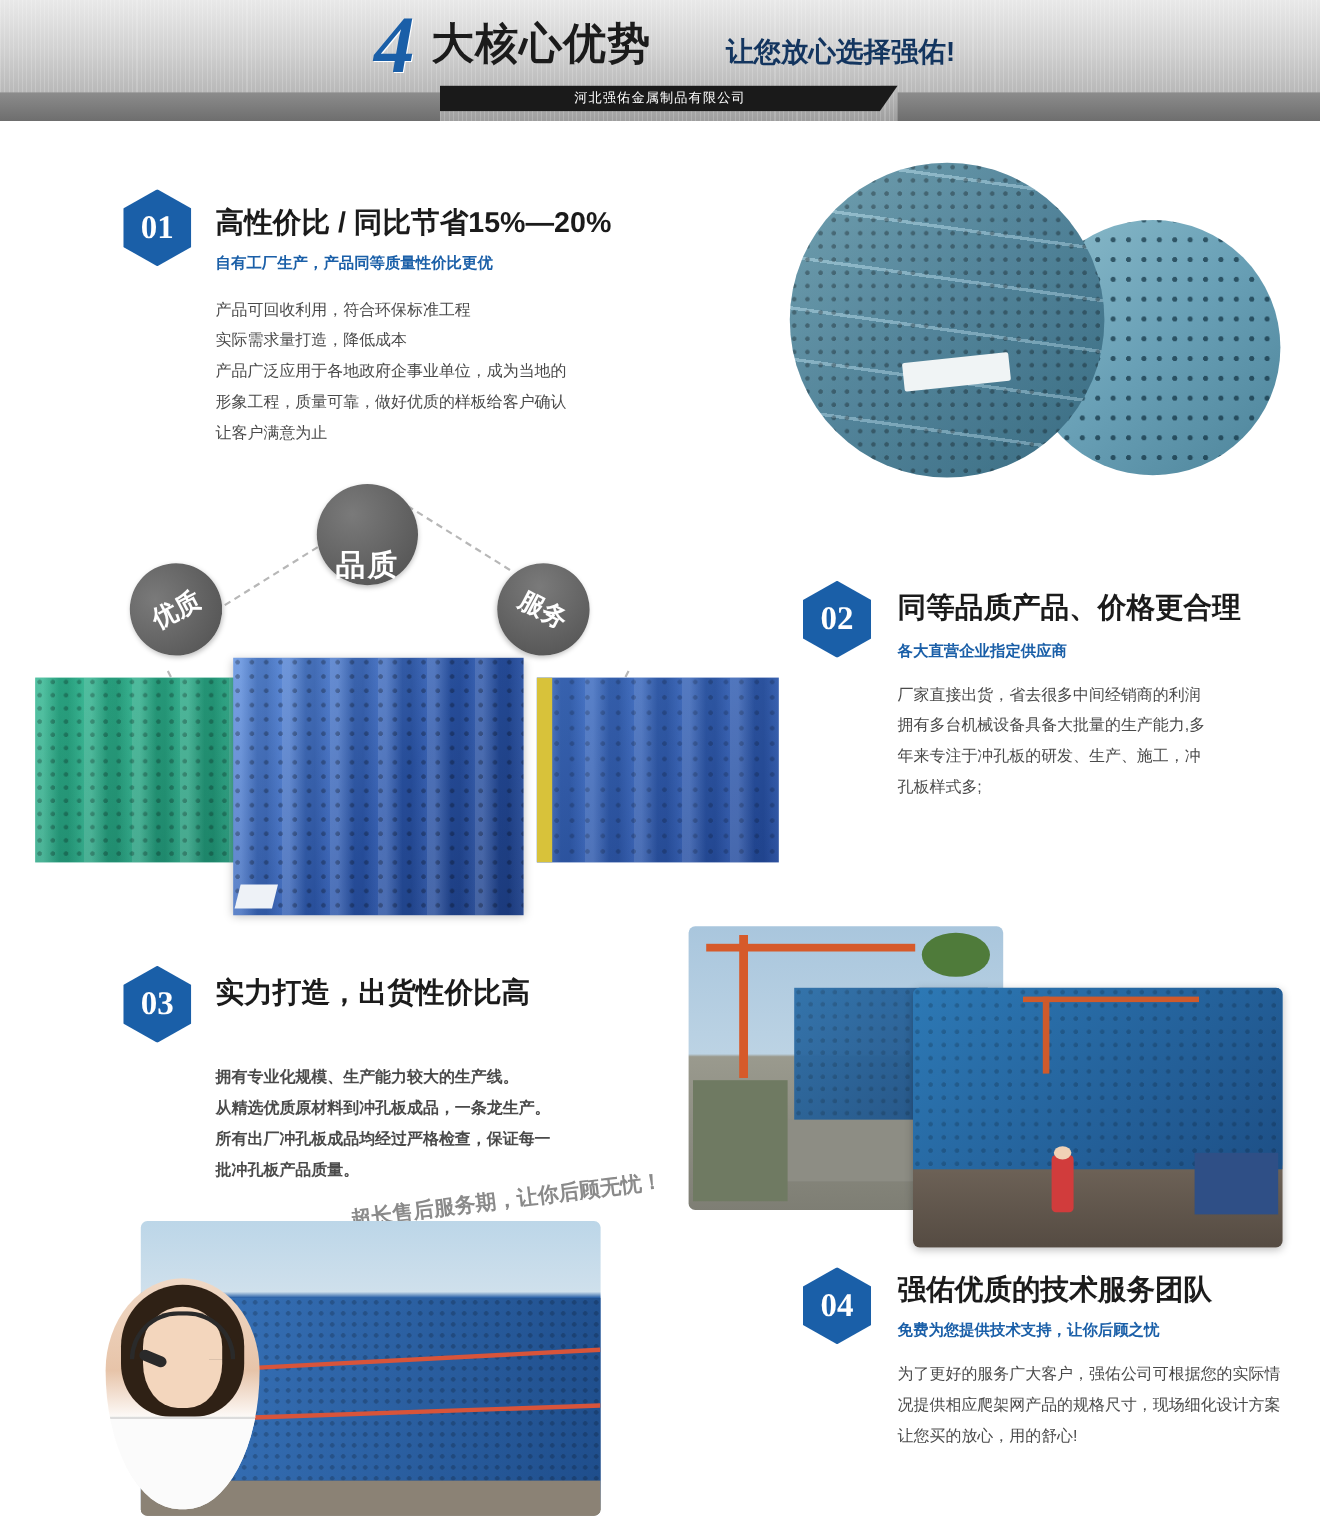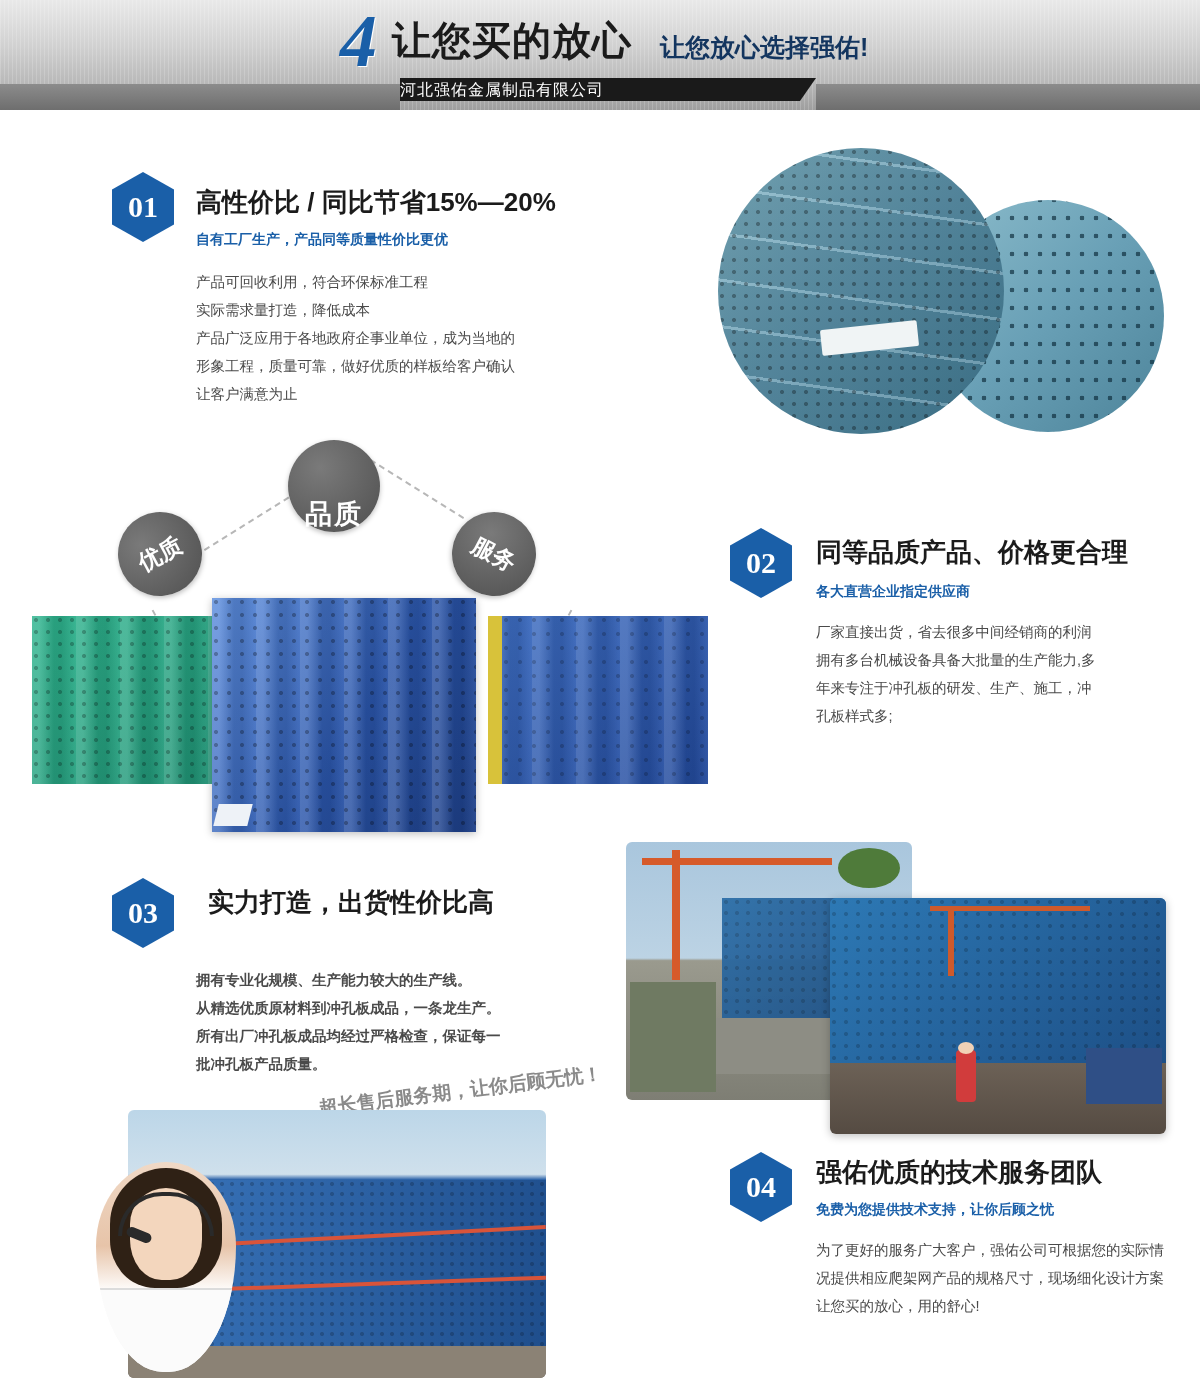--- a/index.html
+++ b/index.html
@@ -46,21 +46,21 @@
   .hdr-band {
     position: absolute; left: 400px; top: 78px; width: 400px; height: 23px;
     background: #1a1a1a;
   }
   .hdr-band:after {
     content: ""; position: absolute; right: -16px; top: 0;
     border-top: 23px solid #1a1a1a; border-right: 16px solid transparent;
   }
   .hdr-band-txt {
     position: absolute; left: 0; top: 0; width: 400px; height: 38px;
-    text-align: left; color: #ffffff; font-size: 16px; line-height: 23px;
+    text-align: center; color: #ffffff; font-size: 12px; line-height: 23px;
     letter-spacing: 1px;
   }
   .hdr-dark-left {
     position: absolute; left: 0; top: 84px; width: 400px; height: 26px;
     background: linear-gradient(to bottom, #8c8c8c, #6e6e6e);
   }
   .hdr-dark-right {
     position: absolute; left: 816px; top: 84px; width: 384px; height: 26px;
     background: linear-gradient(to bottom, #8c8c8c, #6e6e6e);
   }
@@ -190,21 +190,21 @@
   }
 </style>
 </head>
 <body>
 
 <div class="page">
 
   <div class="header">
     <div class="header-inner">
       <div class="hdr-big-num">4</div>
-      <div class="hdr-title">让您买的放心</div>
+      <div class="hdr-title">大核心优势</div>
       <div class="hdr-sub">让您放心选择强佑!</div>
       <div class="hdr-dark-left"></div>
       <div class="hdr-dark-right"></div>
       <div class="hdr-band">
         <div class="hdr-band-txt">河北强佑金属制品有限公司</div>
       </div>
     </div>
   </div>
 
   <div class="hexnum" style="left:112px; top:172px;">
@@ -268,21 +268,21 @@
   <div class="blk-subtitle" style="left:816px; top:578px;">各大直营企业指定供应商</div>
   <div class="blk-body" style="left:816px; top:618px; width:350px; white-space:pre-line;">厂家直接出货，省去很多中间经销商的利润
 拥有多台机械设备具备大批量的生产能力,多
 年来专注于冲孔板的研发、生产、施工，冲
 孔板样式多;</div>
 
   <div class="hexnum" style="left:112px; top:878px;">
     <div class="hx"></div>
     <div class="hx-t">03</div>
   </div>
-  <div class="blk-title" style="left:208px; top:886px;">实力打造，出货性价比高</div>
+  <div class="blk-title" style="left:196px; top:886px;">实力打造，出货性价比高</div>
   <div class="blk-body" style="left:196px; top:966px; width:420px; white-space:pre-line;font-weight:bold;">拥有专业化规模、生产能力较大的生产线。
 从精选优质原材料到冲孔板成品，一条龙生产。
 所有出厂冲孔板成品均经过严格检查，保证每一
 批冲孔板产品质量。</div>
 
   <div class="photo" style="left:626px; top:842px; width:286px; height:258px; border-radius:6px; background:linear-gradient(to bottom,#a9c6dd 0%,#bcd3e4 45%,#9a9a8e 46%,#7e7e74 100%);">
     <div style="position:absolute;left:46px;top:8px;width:8px;height:130px;background:#d65a2a;"></div>
     <div style="position:absolute;left:16px;top:16px;width:190px;height:7px;background:#d65a2a;"></div>
     <div style="position:absolute;left:96px;top:56px;width:176px;height:120px;background:linear-gradient(135deg,#2e6fa8,#1f4f82);opacity:.95;">
       <div class="perf" style="opacity:.3;background-size:11px 11px;"></div>

